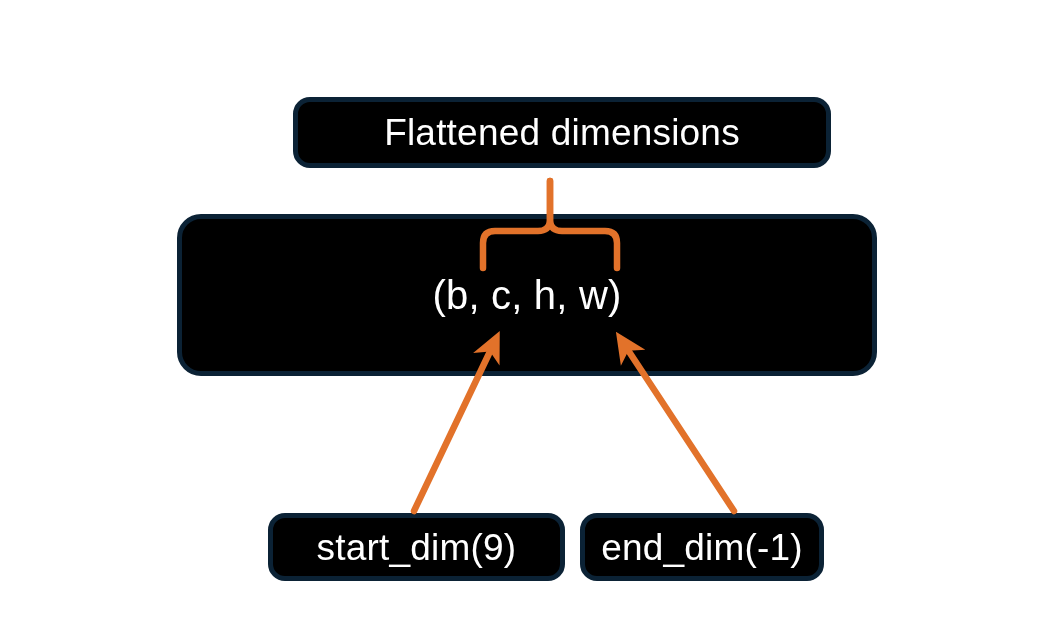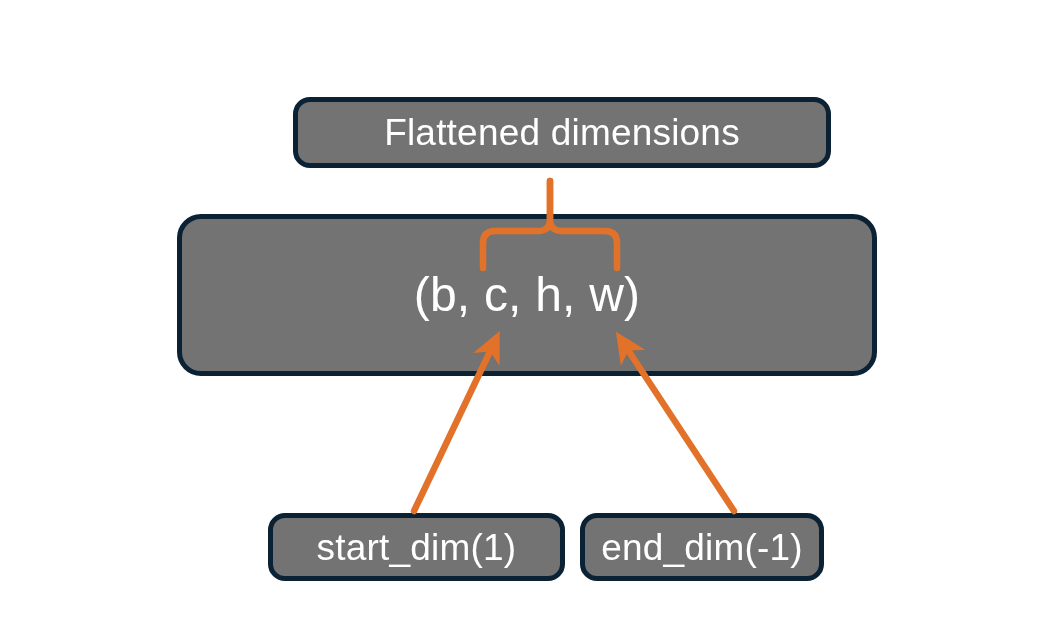--- a/index.html
+++ b/index.html
@@ -13,21 +13,21 @@
   #canvas {
     position: relative;
     width: 1038px;
     height: 632px;
     background: #ffffff;
     overflow: hidden;
   }
   .node {
     position: absolute;
     box-sizing: border-box;
-    background: #737373;
+    background: #000000;
     border: 5px solid #0B2235;
     border-radius: 20px;
     display: flex;
     align-items: center;
     justify-content: center;
     color: #ffffff;
     z-index: 2;
   }
   .node-label {
     color: #ffffff;
@@ -46,21 +46,21 @@
   }
   #node-flattened .node-label { font-size: 37px; }
 
   #node-shape {
     left: 177px;
     top: 214px;
     width: 700px;
     height: 162px;
     border-radius: 24px;
   }
-  #node-shape .node-label { font-size: 48px; text-align: center; }
+  #node-shape .node-label { font-size: 40px; text-align: center; }
 
   #node-startdim {
     left: 268px;
     top: 513px;
     width: 297px;
     height: 68px;
     border-radius: 17px;
   }
   #node-startdim .node-label { font-size: 37px; }
 
@@ -91,21 +91,21 @@
 
   <div class="node" id="node-flattened">
     <span class="node-label">Flattened dimensions</span>
   </div>
 
   <div class="node" id="node-shape">
     <span class="node-label">(b, c, h, w)</span>
   </div>
 
   <div class="node" id="node-startdim">
-    <span class="node-label">start_dim(1)</span>
+    <span class="node-label">start_dim(9)</span>
   </div>
 
   <div class="node" id="node-enddim">
     <span class="node-label">end_dim(-1)</span>
   </div>
 
   <svg id="connectors" viewBox="0 0 1038 632">
     <defs>
       <marker id="arrowhead" markerWidth="5.2" markerHeight="5.2" refX="3.3" refY="2.6" orient="auto-start-reverse" markerUnits="strokeWidth">
         <path d="M 0.2 0.35 L 5.0 2.6 L 0.2 4.85 L 1.5 2.6 Z" fill="#E2722A"></path>

